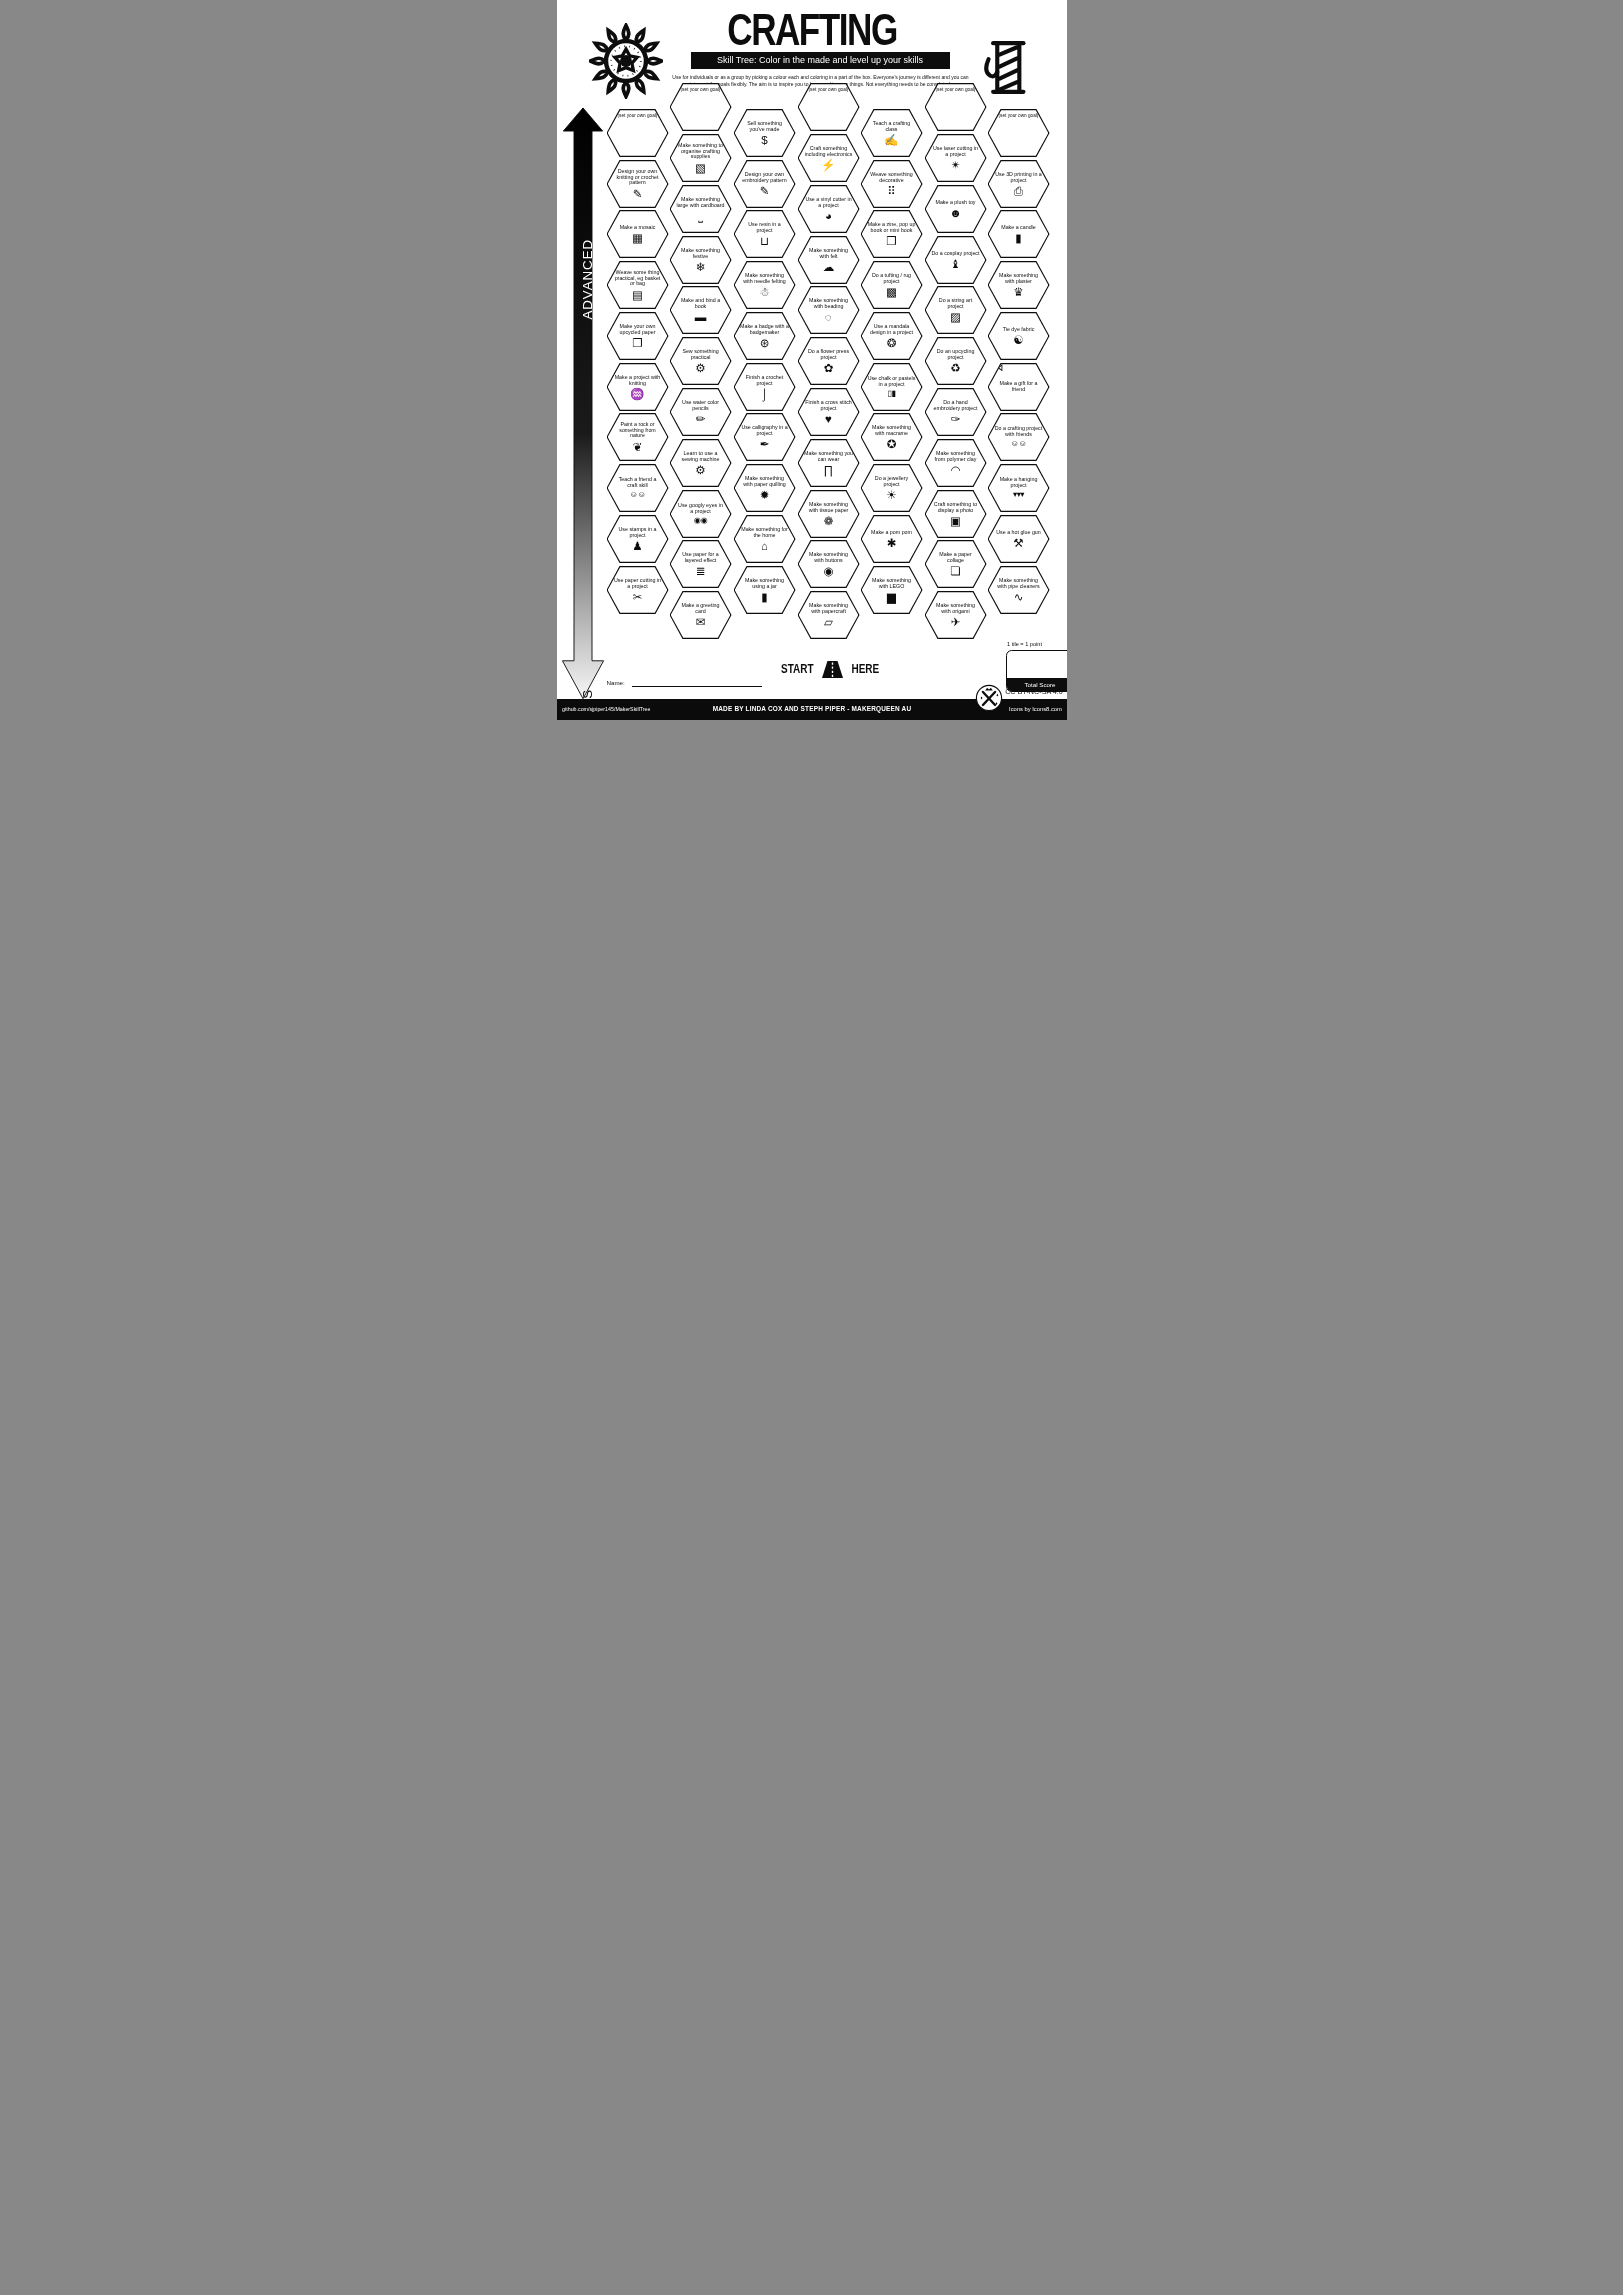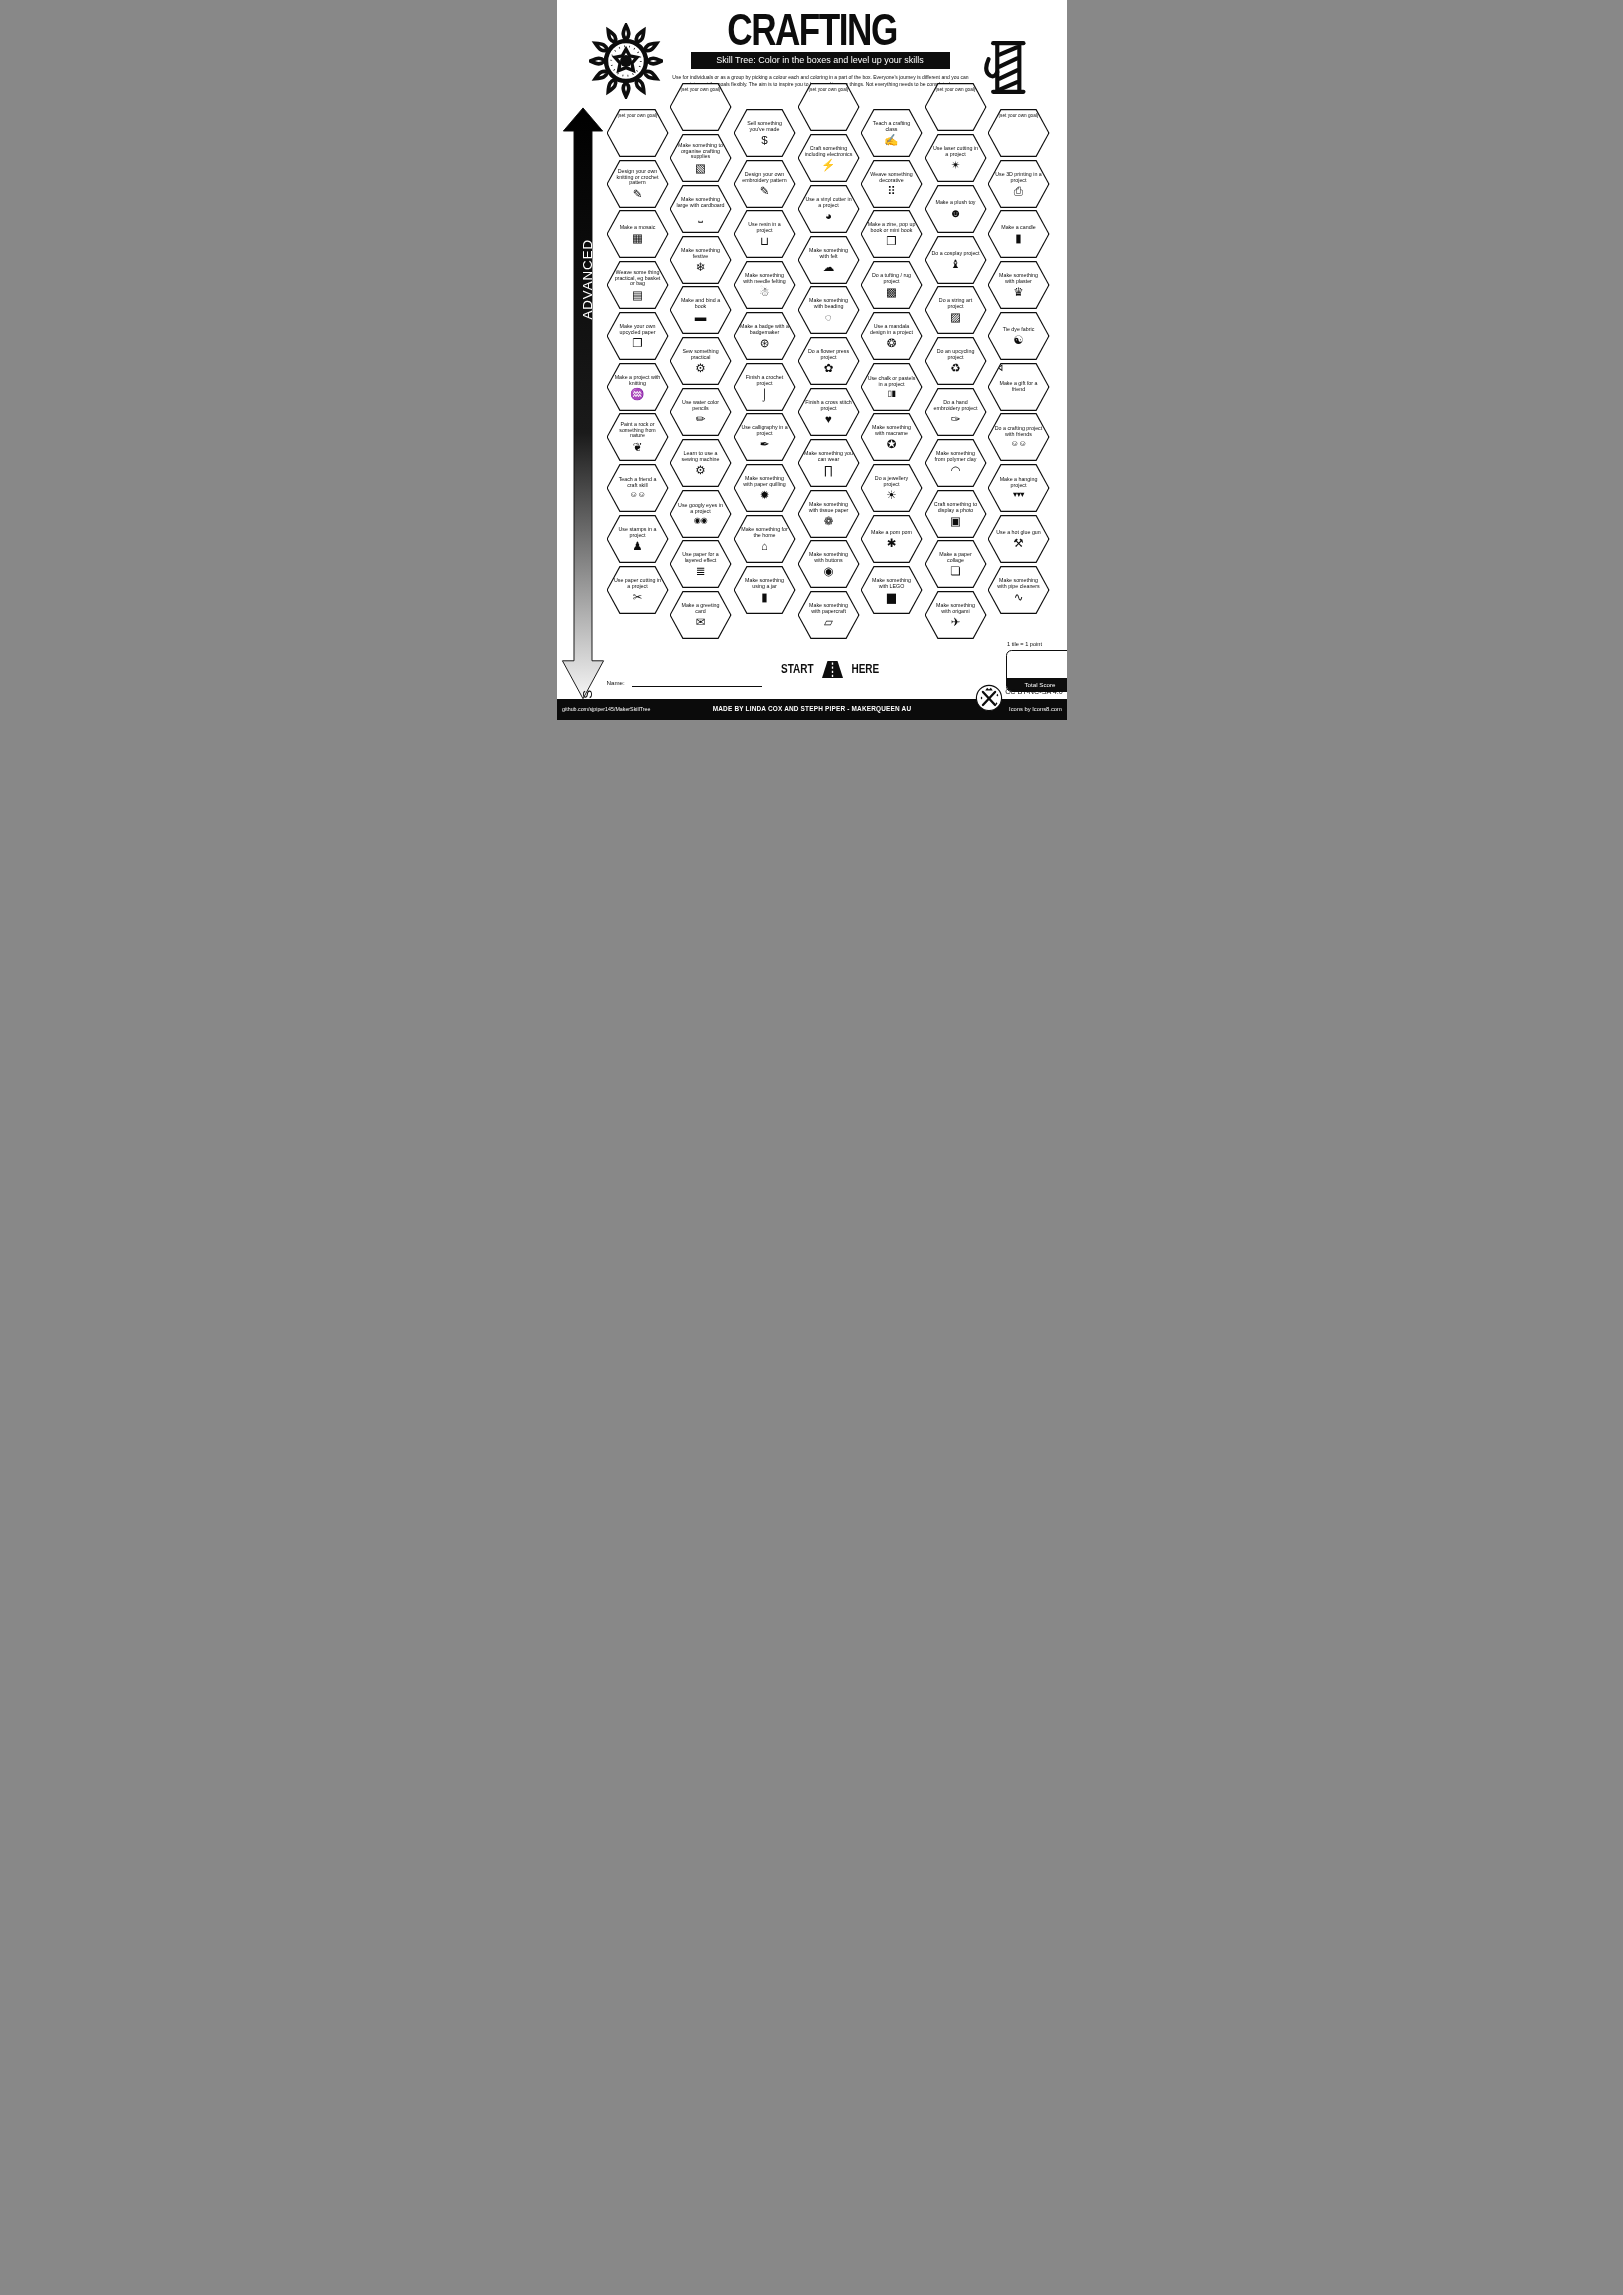--- a/index.html
+++ b/index.html
@@ -56,21 +56,21 @@
   .footer .fc{position:absolute;left:0;right:0;top:5.6px;text-align:center;font-size:7px;
               font-weight:700;transform:scaleX(0.92);letter-spacing:0.2px;}
   .footer .fr{position:absolute;right:4.6px;top:6.5px;font-size:5.8px;}
 </style>
 </head>
 <body>
 
 <div id="page">
 
   <div class="title">CRAFTING</div>
-  <div class="subtitle">Skill Tree:  Color in the boxes and level up your skills</div>
+  <div class="subtitle">Skill Tree:  Color in the made and level up your skills</div>
   <div class="desc">
     <div>Use for individuals or as a group by picking a colour each and coloring in a part of the box.  Everyone's journey is different and you can</div>
     <div>interpret the goals flexibly.  The aim is to inspire you to learn and try new things. Not everything needs to be completed.</div>
   </div>
 
   <svg class="mandala" viewBox="0 0 100 100">
     <g fill="none" stroke="#0d0d0d">
       <g stroke-width="5">
         <path d="M50 2 C45 12 45 16 50 21 C55 16 55 12 50 2 Z"></path>
         <g transform="rotate(30 50 50)">

